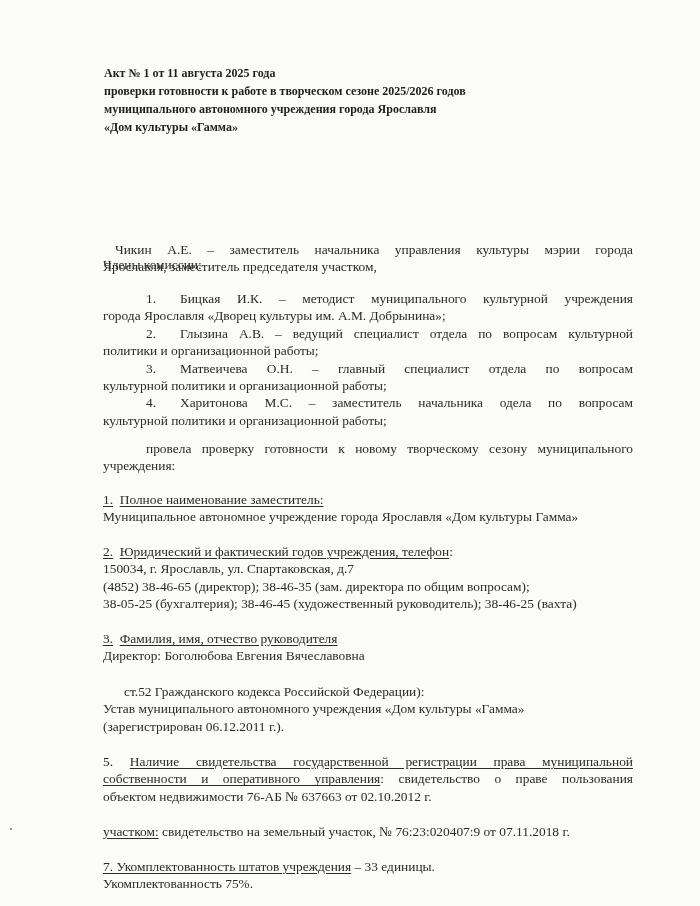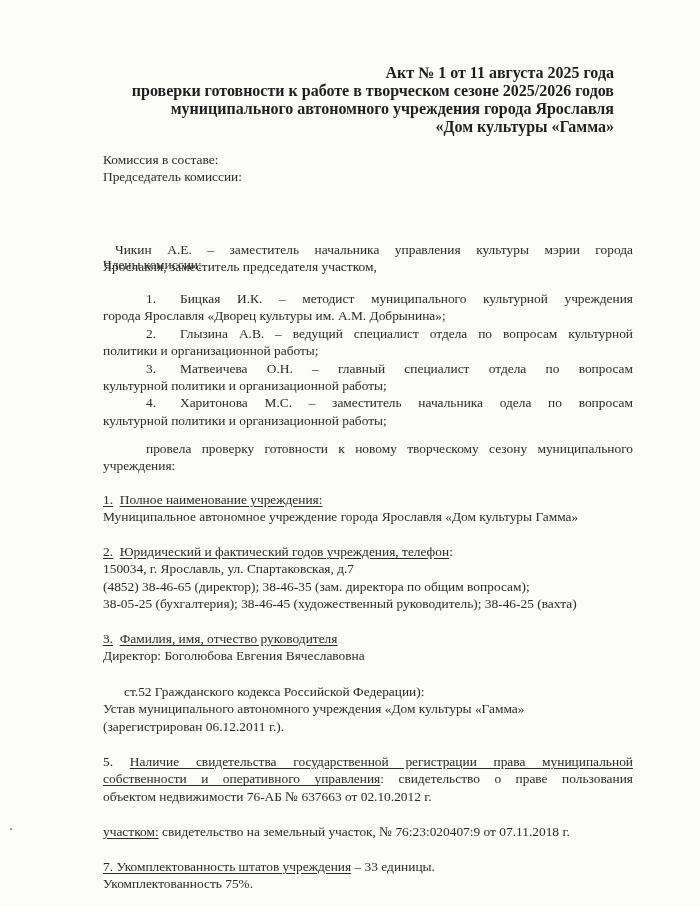--- a/index.html
+++ b/index.html
@@ -18,26 +18,26 @@
       line-height: 17.4px;
     }
     .page {
       position: absolute;
       left: 0; top: 0;
       width: 700px; height: 906px;
       background: #fbfbfa;
     }
     .title-block {
       position: absolute;
-      left: 84px;
+      left: 104px;
       width: 530px;
       top: 64px;
-      text-align: right;
+      text-align: left;
       font-weight: bold;
-      font-size: 16px;
+      font-size: 12px;
       line-height: 18px;
       color: #1e1e1e;
     }
     .title-block div { white-space: nowrap; }
     .block {
       position: absolute;
       left: 103px;
       width: 530px;
     }
     .just-full { text-align: justify; text-align-last: justify; }
@@ -56,24 +56,20 @@
 
 <div class="page">
 
   <div class="title-block">
     <div>Акт № 1 от 11 августа 2025 года</div>
     <div>проверки готовности к работе в творческом сезоне 2025/2026 годов</div>
     <div>муниципального автономного учреждения города Ярославля</div>
     <div>«Дом культуры «Гамма»</div>
   </div>
 
-  <div class="block" style="top:151px;">
-    <span class="line">Комиссия  в составе:</span>
-    <span class="line">Председатель комиссии:</span>
-  </div>
 
   <div class="block" style="top:203px;">
     <div class="just-full" style="padding-left:12px;margin-top:38px;">Чикин А.Е. – заместитель начальника управления культуры мэрии города</div>
     <span class="line">Ярославля, заместитель председателя участком,</span>
   </div>
 
   <div class="block" style="top:256px;">
     <span class="line">Члены комиссии:</span>
   </div>
 
@@ -95,21 +91,21 @@
       <span class="line">культурной политики и организационной работы;</span>
     </div>
   </div>
 
   <div class="block" style="top:440px;">
     <div class="just-full" style="padding-left:43px;">провела проверку готовности к новому творческому сезону  муниципального</div>
     <span class="line">учреждения:</span>
   </div>
 
   <div class="block" style="top:491px;">
-    <span class="line"><span class="u">1.</span>&nbsp;&nbsp;<span class="u">Полное наименование учреждения:</span></span>
+    <span class="line"><span class="u">1.</span>&nbsp;&nbsp;<span class="u">Полное наименование заместитель:</span></span>
     <span class="line">Муниципальное автономное учреждение города Ярославля «Дом культуры Гамма»</span>
   </div>
 
   <div class="block" style="top:543px;">
     <span class="line"><span class="u">2.</span>&nbsp;&nbsp;<span class="u">Юридический и фактический годов учреждения, телефон</span><span>:</span></span>
     <span class="line">150034, г. Ярославль, ул. Спартаковская, д.7</span>
     <span class="line">(4852) 38-46-65 (директор); 38-46-35 (зам. директора по общим вопросам);</span>
     <span class="line">38-05-25 (бухгалтерия); 38-46-45 (художественный руководитель); 38-46-25 (вахта)</span>
   </div>
 

